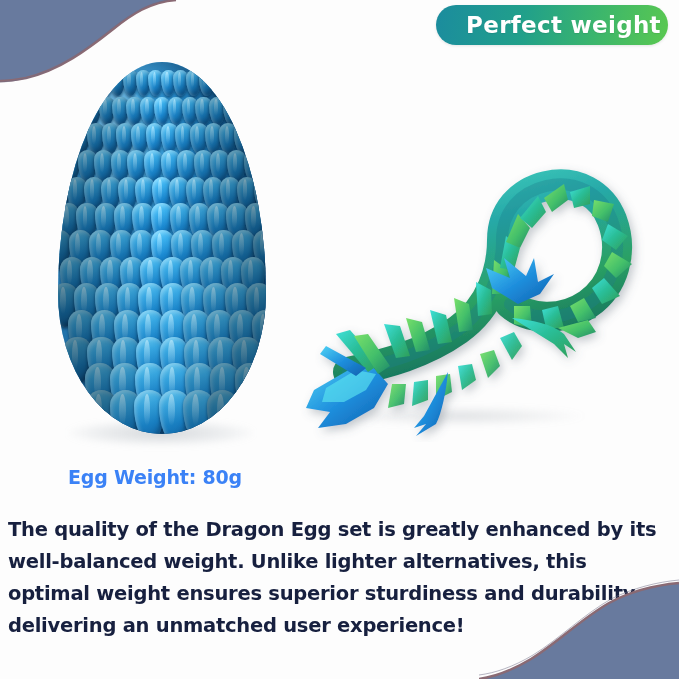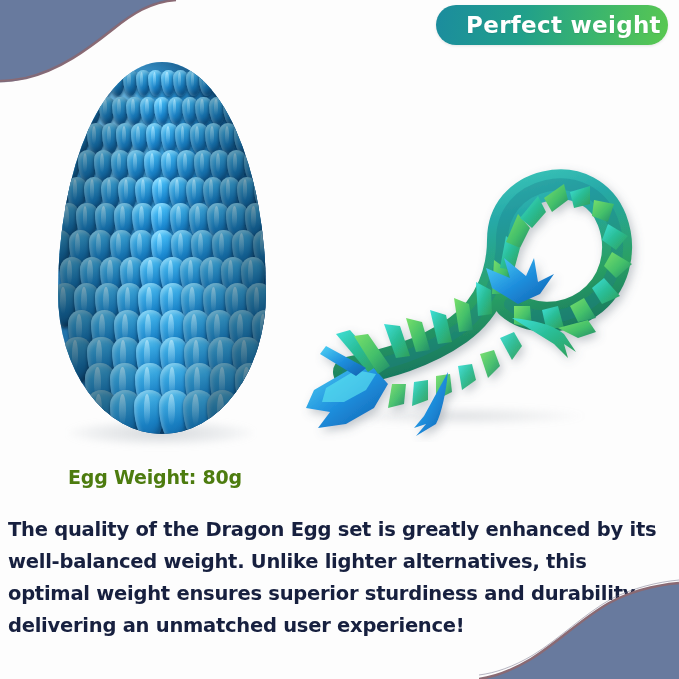--- a/index.html
+++ b/index.html
@@ -170,21 +170,21 @@
     left: 0;
     top: 466px;
     width: 679px;
     height: 34px;
   }
   .caption {
     position: absolute;
     font-family: "DejaVu Sans", sans-serif;
     font-size: 19px;
     font-weight: bold;
-    color: #4d7c0f;
+    color: #3b82f6;
     letter-spacing: -0.2px;
     white-space: nowrap;
   }
   .caption.egg-caption    { left: 68px;  top: 0; }
   .caption.dragon-caption { left: 410px; top: 0; }
 
   
   .description {
     position: absolute;
     left: 8px;

